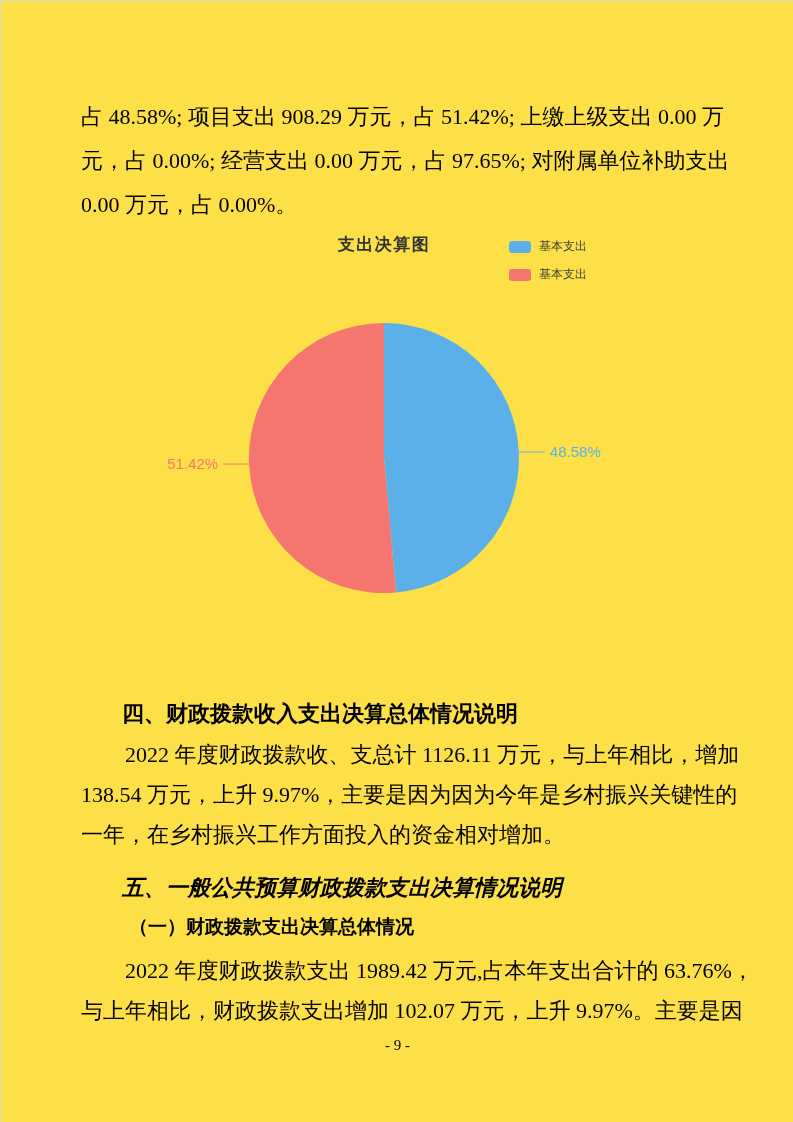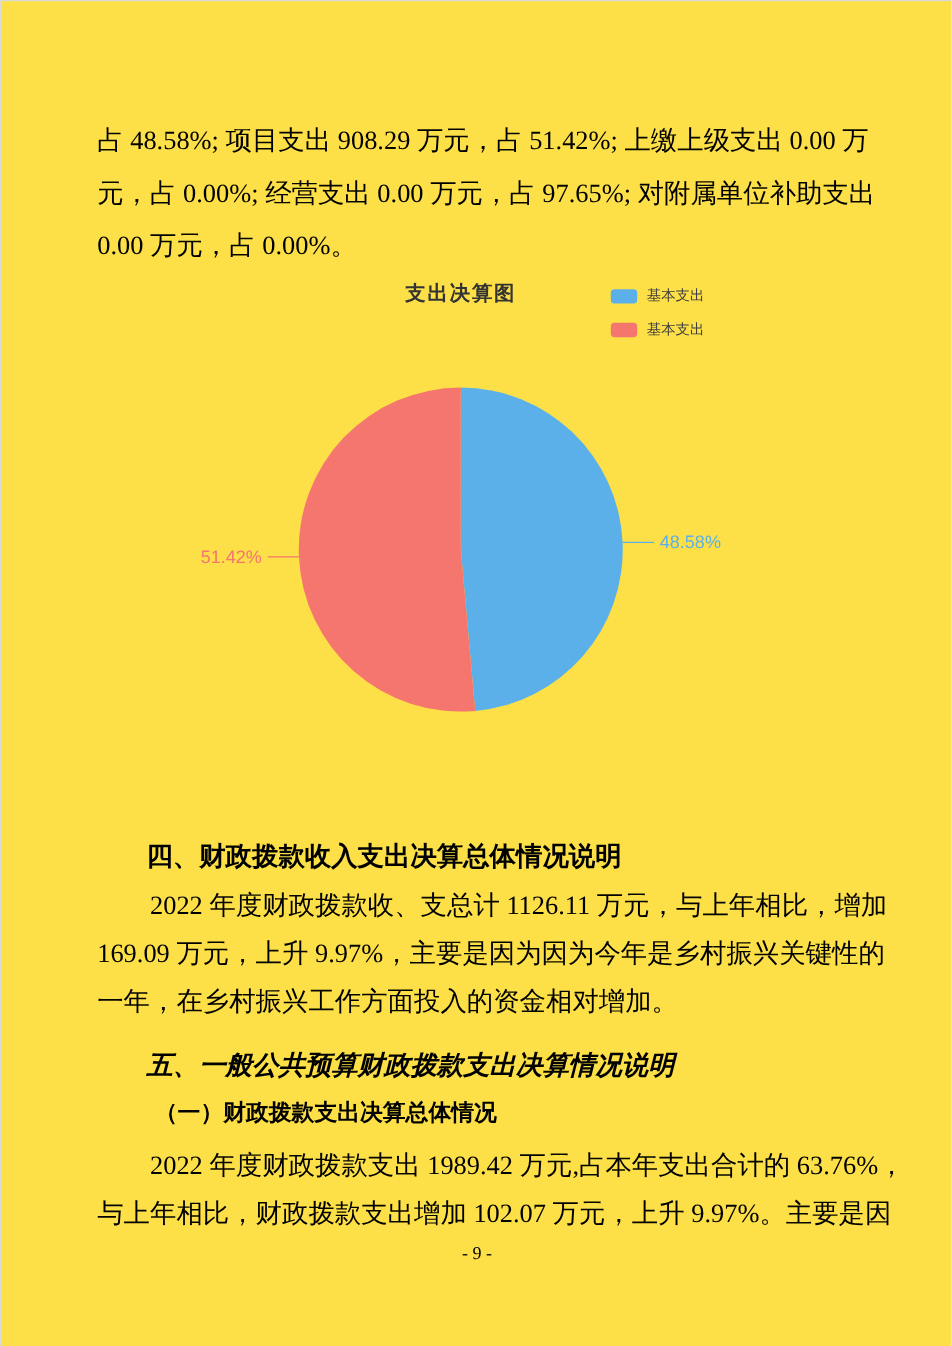--- a/index.html
+++ b/index.html
@@ -76,21 +76,21 @@
       <line x1="397.87" y1="148.98" x2="423.87" y2="148.98" stroke="#5cb0e9" stroke-width="1"></line>
       <text x="428.87" y="153.98" fill="#5cb0e9" text-anchor="start" class="pie-label">48.58%</text>
       <path d="M263,155 L275.03,289.46 A135,135 0 1 1 263.00,20.00 Z" fill="#f4766f"></path>
       <line x1="128.13" y1="161.02" x2="102.13" y2="161.02" stroke="#f4766f" stroke-width="1"></line>
       <text x="97.13" y="166.02" fill="#f4766f" text-anchor="end" class="pie-label">51.42%</text>
     </svg>
 
   <div class="heading-hei" style="left:121px;top:698px;">四、财政拨款收入支出决算总体情况说明</div>
   <div class="para" style="top:734px;">
     <div class="body-line indent">2022 年度财政拨款收、支总计 1126.11 万元，与上年相比，增加</div>
-    <div class="body-line">169.09 万元，上升 9.97%，主要是因为因为今年是乡村振兴关键性的</div>
+    <div class="body-line">138.54 万元，上升 9.97%，主要是因为因为今年是乡村振兴关键性的</div>
     <div class="body-line">一年，在乡村振兴工作方面投入的资金相对增加。</div>
   </div>
 
   <div class="heading-hei" style="left:121px;top:872px;font-style:italic;">五、一般公共预算财政拨款支出决算情况说明</div>
   <div class="heading-kai" style="left:128px;top:913px;">（一）财政拨款支出决算总体情况</div>
   <div class="para" style="top:950px;">
     <div class="body-line indent">2022 年度财政拨款支出 1989.42 万元,占本年支出合计的 63.76%，</div>
     <div class="body-line">与上年相比，财政拨款支出增加 102.07 万元，上升 9.97%。主要是因</div>
   </div>
 

